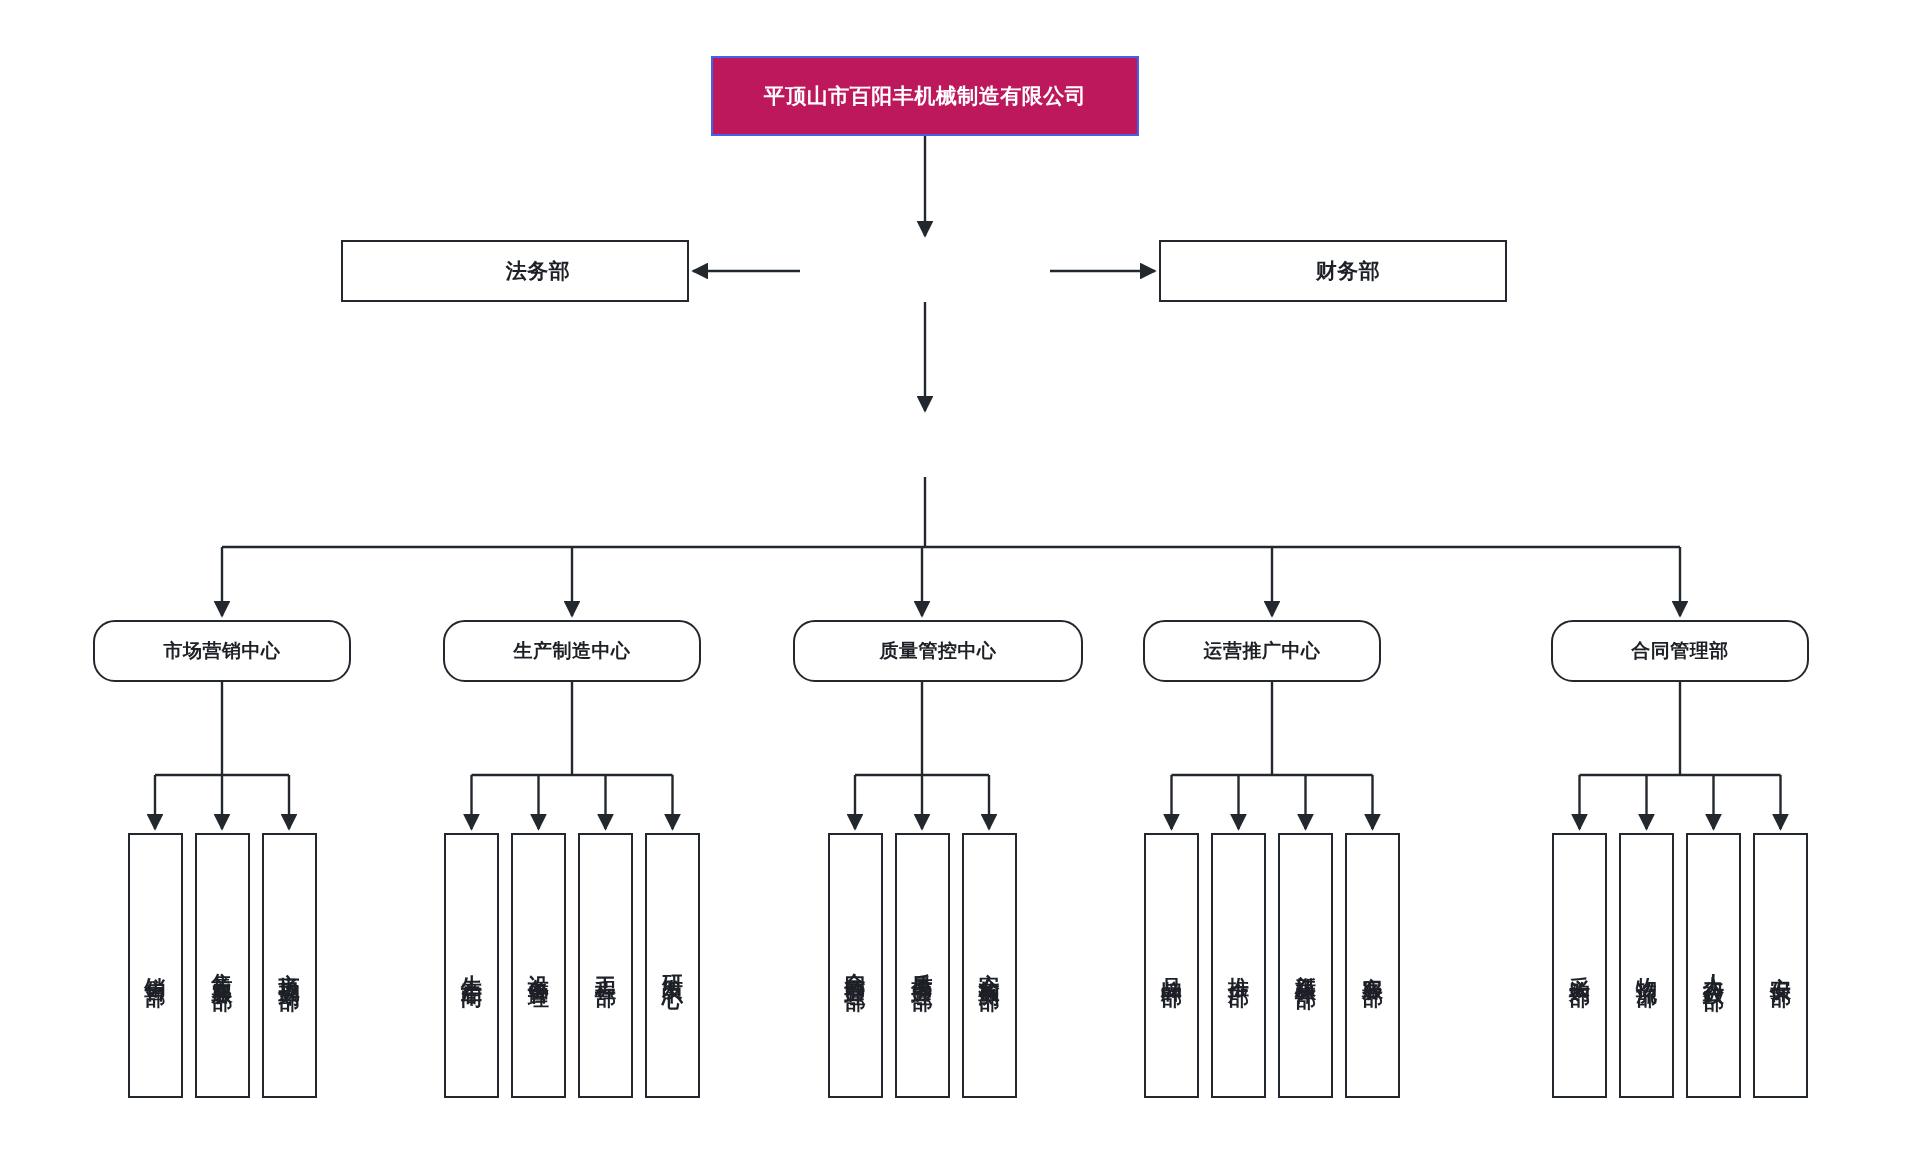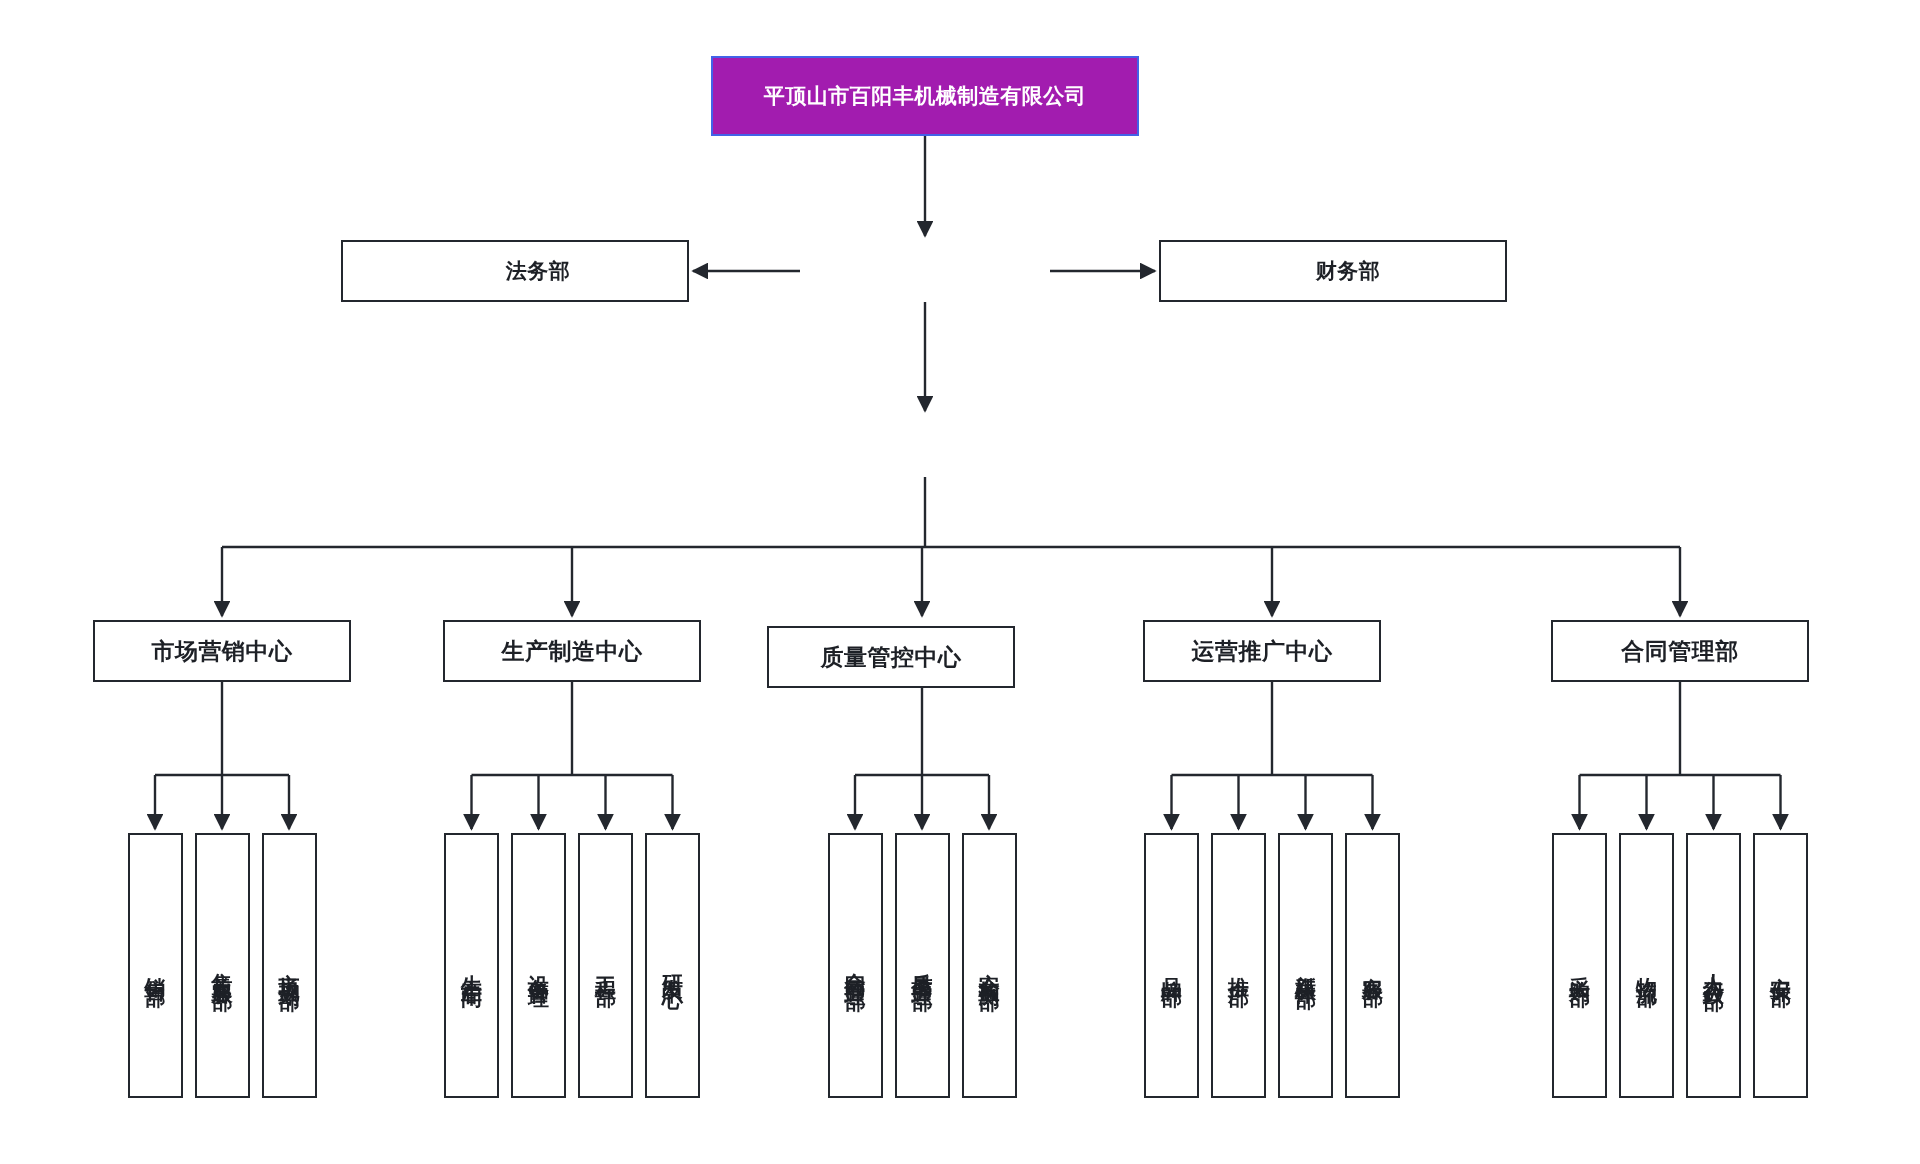--- a/index.html
+++ b/index.html
@@ -32,30 +32,31 @@
     border: 2px solid #23272e;
     background: #ffffff;
     display: flex;
     align-items: center;
     justify-content: center;
     color: #1d2026;
     font-weight: bold;
     letter-spacing: 0.5px;
   }
   .node.root {
-    background: #a21caf;
+    background: #be185d;
     border-color: #4262e8;
     color: #ffffff;
     font-size: 21px;
   }
   .node.exec {
     font-size: 21px;
   }
   .node.center {
-    font-size: 23px;
+    font-size: 19px;
+    border-radius: 22px;
   }
   .node.leaf {
     font-size: 21px;
   }
   .node.leaf .vtext {
     writing-mode: vertical-rl;
     text-orientation: upright;
     line-height: 1.34;
     letter-spacing: 4px;
     white-space: nowrap;
@@ -150,21 +151,21 @@
       </div>
       <div class="node leaf" style="left: 511px; top: 833px; width: 55px; height: 265px;">
         <span class="vtext">设备管理</span>
       </div>
       <div class="node leaf" style="left: 578px; top: 833px; width: 55px; height: 265px;">
         <span class="vtext">工程部</span>
       </div>
       <div class="node leaf" style="left: 645px; top: 833px; width: 55px; height: 265px;">
         <span class="vtext">研发中心</span>
       </div>
-      <div class="node center" style="left: 767px; top: 620px; width: 248px; height: 62px; margin-top: 6px;">
+      <div class="node center" style="left: 793px; top: 620px; width: 290px; height: 62px;">
         <span>质量管控中心</span>
       </div>
       <div class="node leaf" style="left: 827.5px; top: 833px; width: 55px; height: 265px;">
         <span class="vtext">合同管理部</span>
       </div>
       <div class="node leaf" style="left: 894.5px; top: 833px; width: 55px; height: 265px;">
         <span class="vtext">质量管理部</span>
       </div>
       <div class="node leaf" style="left: 961.5px; top: 833px; width: 55px; height: 265px;">
         <span class="vtext">安全检测部</span>

